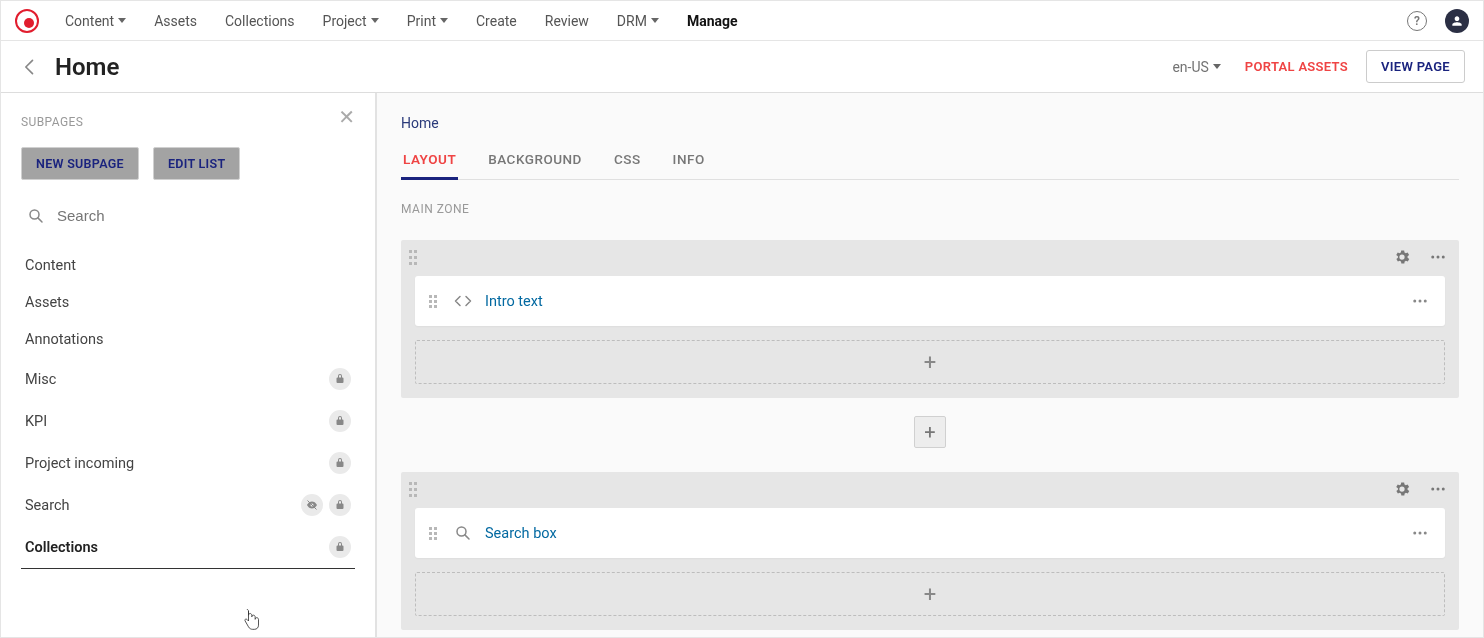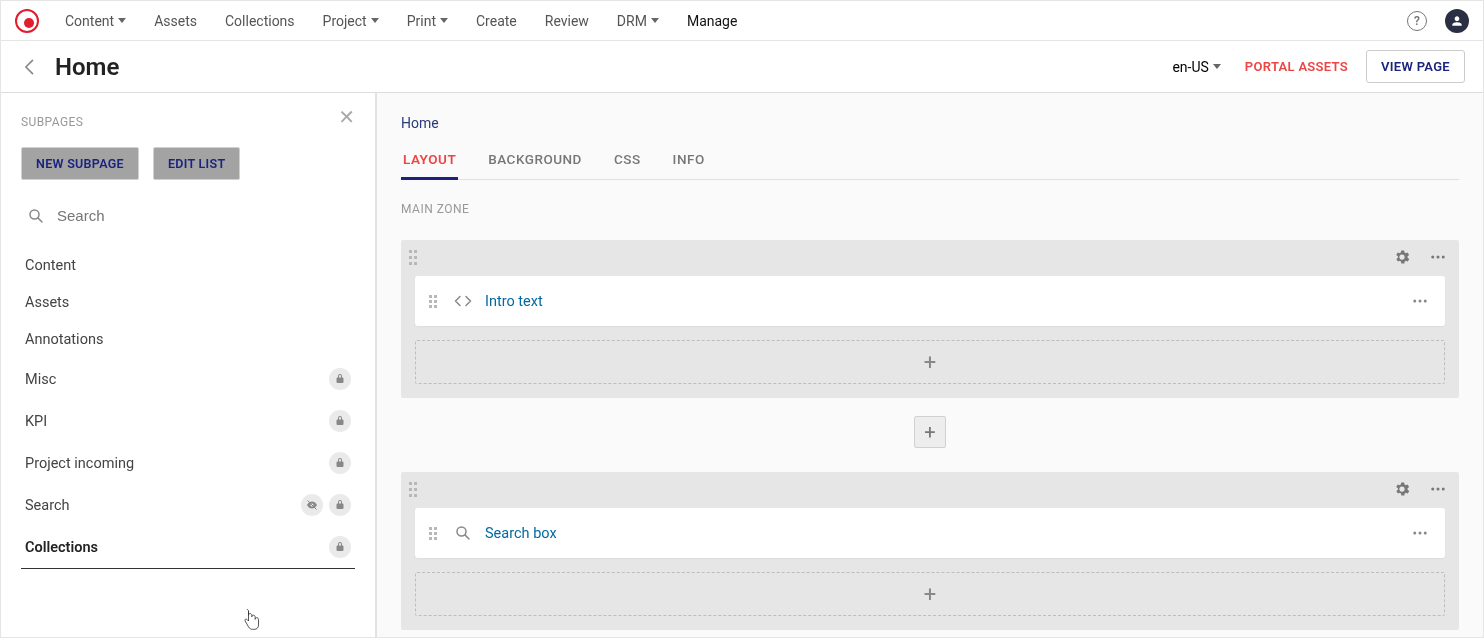--- a/index.html
+++ b/index.html
@@ -5,33 +5,33 @@
   * { box-sizing: border-box; }
   html, body { margin:0; padding:0; font-family: -apple-system, BlinkMacSystemFont, "Segoe UI", Roboto, Helvetica, Arial, sans-serif; font-size:14px; color:#333; background:#fff; }
   .app { width:1484px; height:638px; display:flex; flex-direction:column; border:1px solid #e5e5e5; overflow:hidden; position:relative; }
 
   
   .topnav { height:40px; display:flex; align-items:center; padding:0 14px; border-bottom:1px solid #e5e5e5; }
   .logo { width:24px; height:24px; border-radius:50%; border:2px solid #e11d2e; display:flex; align-items:center; justify-content:center; margin-right:26px; }
   .logo-inner { width:10px; height:10px; border-radius:50%; background:#e11d2e; transform:translate(2px,2px); }
   .nav-items { display:flex; gap:28px; flex:1; }
   .nav-item { color:#555; cursor:pointer; display:flex; align-items:center; gap:4px; font-size:14px; }
-  .nav-item.active { color:#111; font-weight:400; }
+  .nav-item.active { color:#111; font-weight:700; }
   .caret-down { width:0; height:0; border-left:4px solid transparent; border-right:4px solid transparent; border-top:5px solid #666; }
   .nav-right { display:flex; align-items:center; gap:18px; }
   .help-icon { width:20px; height:20px; border:1.5px solid #777; border-radius:50%; display:flex; align-items:center; justify-content:center; color:#777; font-size:12px; font-weight:600; cursor:pointer; }
   .avatar { width:24px; height:24px; border-radius:50%; background:#2b2f44; display:flex; align-items:center; justify-content:center; cursor:pointer; }
   .avatar svg { width:14px; height:14px; fill:#fff; }
 
   
   .subheader { height:52px; display:flex; align-items:center; padding:0 18px; border-bottom:1px solid #ddd; box-shadow:0 1px 0 rgba(0,0,0,0.02); }
   .back-arrow { width:22px; height:22px; display:flex; align-items:center; justify-content:center; color:#888; margin-right:14px; cursor:pointer; }
   .back-arrow svg { width:20px; height:20px; stroke:#888; }
   .page-title { font-size:24px; font-weight:600; color:#222; flex:1; }
-  .lang-select { color:#000000; display:flex; align-items:center; gap:4px; margin-right:24px; cursor:pointer; font-size:14px; }
+  .lang-select { color:#737373; display:flex; align-items:center; gap:4px; margin-right:24px; cursor:pointer; font-size:14px; }
   .portal-link { color:#ef4444; font-weight:600; letter-spacing:0.3px; margin-right:18px; cursor:pointer; font-size:13px; }
   .view-page-btn { border:1px solid #ccc; border-radius:3px; padding:8px 14px; color:#1a237e; font-weight:600; letter-spacing:0.3px; cursor:pointer; font-size:13px; background:#fff; }
 
   
   .body { flex:1; display:flex; min-height:0; background:#fafafa; }
 
   
   .sidebar { width:376px; background:#fff; border-right:2px solid #e2e2e2; position:relative; display:flex; flex-direction:column; padding:22px 20px 0 20px; overflow:hidden; }
   .close-x { position:absolute; top:12px; right:20px; color:#aaa; cursor:pointer; font-size:20px; }
   .subpages-label { font-size:12px; letter-spacing:0.4px; color:#999; margin-bottom:18px; }

